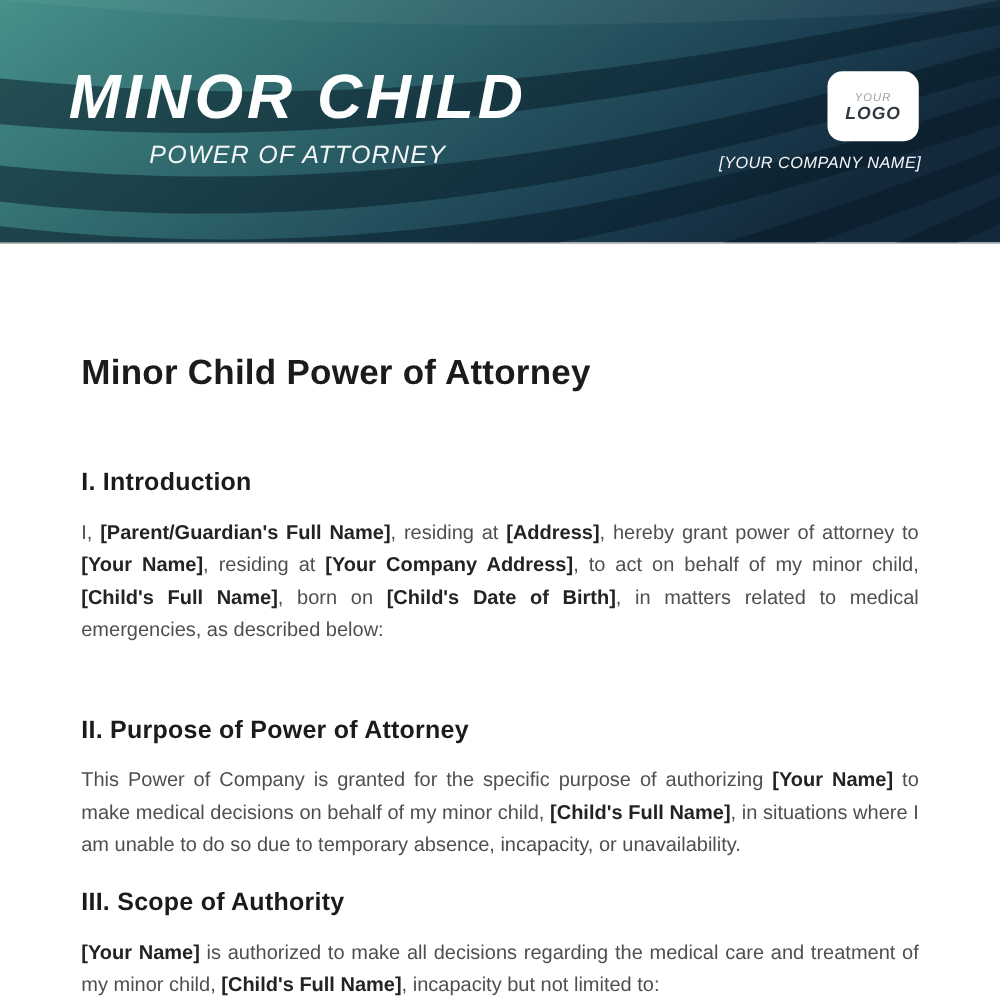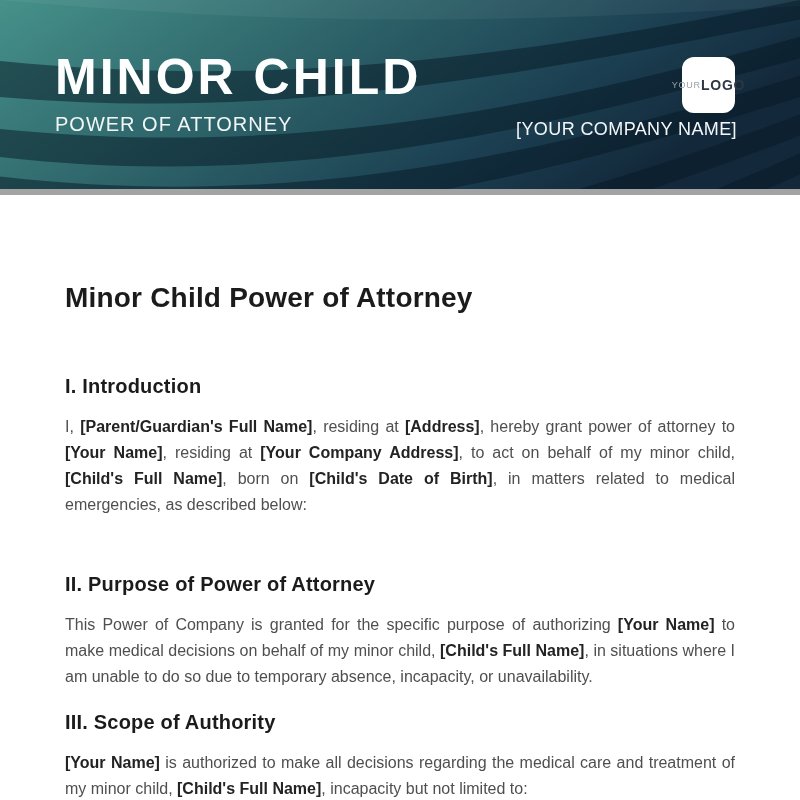--- a/index.html
+++ b/index.html
@@ -10,21 +10,22 @@
     overflow: hidden;
   }
   .canvas { width: 800px; height: 800px; background: #ffffff; position: relative; }
 
   
   .banner {
     position: relative;
     width: 800px;
     height: 195px;
     overflow: hidden;
-    border-bottom: 6px solid #a3a3a3;
+    border-bottom: 1px solid #a3a3a3;
+    font-style: italic;
   }
   .banner svg { position: absolute; inset: 0; width: 100%; height: 100%; display: block; }
   .banner-left {
     position: absolute;
     left: 55px;
     top: 50px;
     color: #ffffff;
   }
   .banner-title {
     font-size: 50px;
@@ -33,57 +34,58 @@
     letter-spacing: 3px;
     color: #fdfefe;
   }
   .banner-subtitle {
     margin-top: 9px;
     font-size: 20px;
     line-height: 22px;
     letter-spacing: 1px;
     font-weight: normal;
     color: #f2f6f6;
+    text-align: center;
   }
   .banner-right {
     position: absolute;
     right: 63px;
     top: 57px;
     display: flex;
     flex-direction: column;
     align-items: flex-end;
   }
   .logo-box {
-    width: 53px;
+    width: 73px;
     height: 56px;
     background: #ffffff;
     border-radius: 12px;
     display: flex;
-    flex-direction: row;
+    flex-direction: column;
     align-items: center;
     justify-content: center;
     margin-right: 2px;
   }
   .logo-your {
     font-size: 9px;
     letter-spacing: 0.8px;
     color: #99a1a9;
     line-height: 11px;
   }
   .logo-logo {
     font-size: 14px;
     font-weight: bold;
     letter-spacing: 0.8px;
     color: #2c3844;
     line-height: 13px;
   }
   .company {
     margin-top: 7px;
     color: #f4f7f8;
-    font-size: 18px;
+    font-size: 13px;
     letter-spacing: 0.4px;
     line-height: 19px;
   }
 
   
   .page {
     padding: 86px 65px 0 65px;
   }
   .doc-title {
     font-size: 28px;

